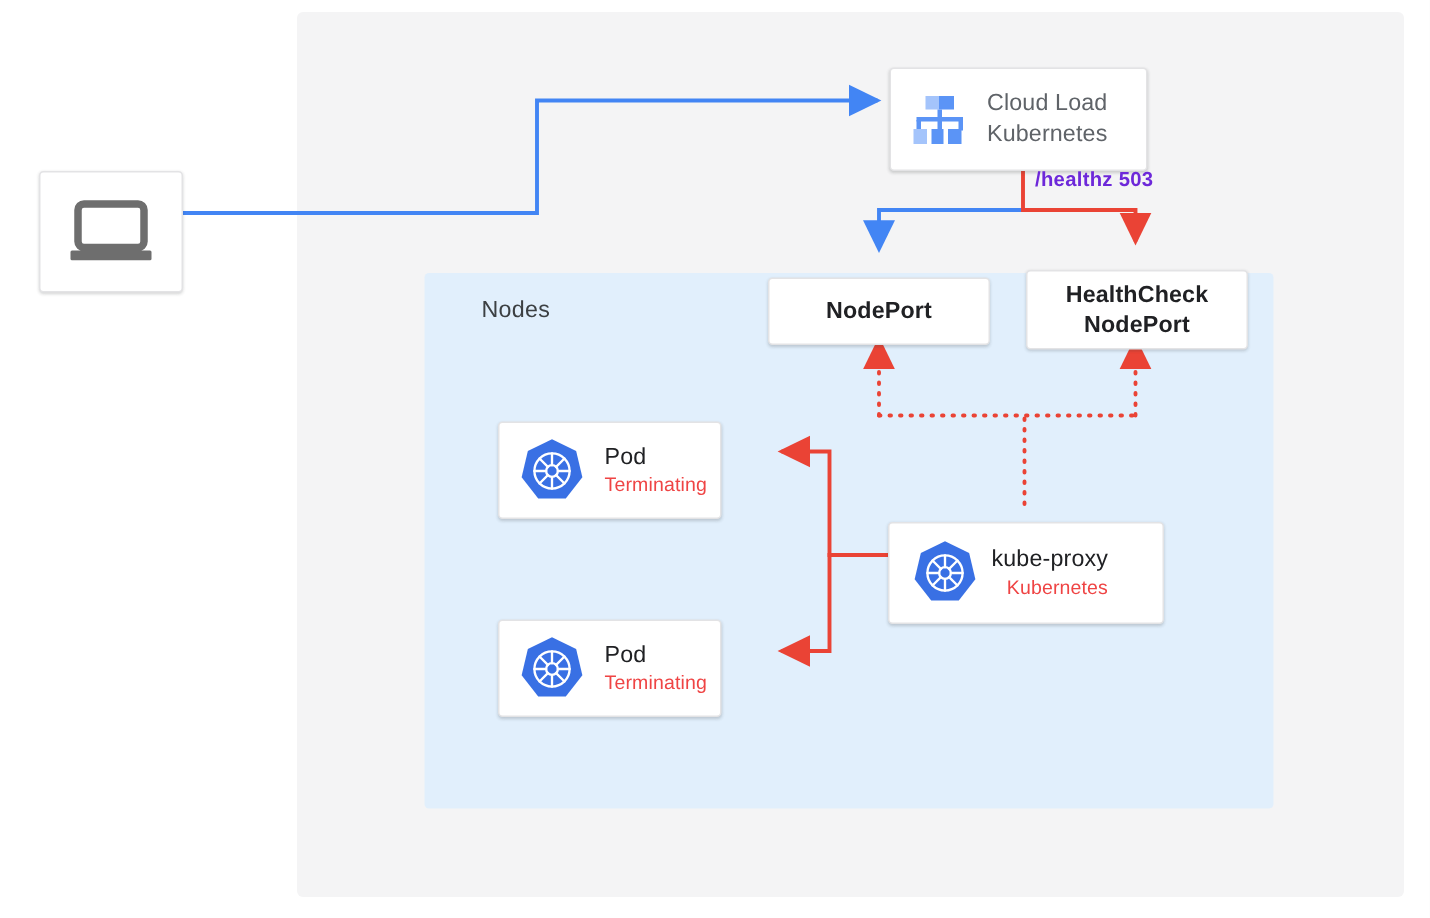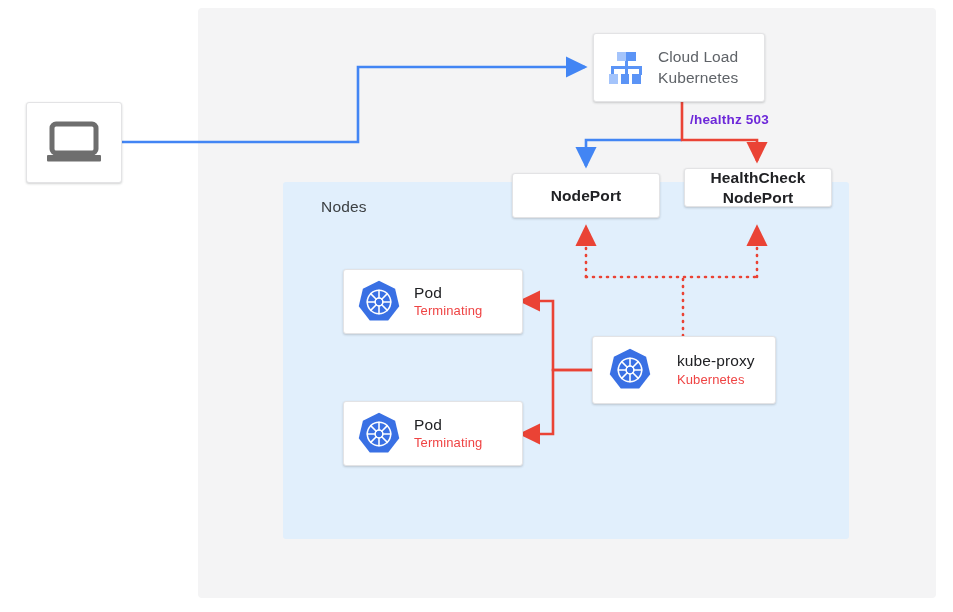--- a/index.html
+++ b/index.html
@@ -49,20 +49,21 @@
   
   .card {
     position: absolute;
     background: #ffffff;
     border: 1px solid #e3e3e5;
     border-radius: 3px;
     box-shadow: 0 1px 2px rgba(60,64,67,.18), 0 1px 3px rgba(60,64,67,.06);
     box-sizing: border-box;
     display: flex;
     align-items: center;
+    margin-top: 12px;
   }
   
   .laptop-card {
     left: 26px; top: 102px; width: 96px; height: 81px;
     justify-content: center;
   }
   .laptop-icon { display:block; }
   
   .clb-card {
     left: 593px; top: 33px; width: 172px; height: 69px;
@@ -74,42 +75,42 @@
     color: #5f6368;
     line-height: 1.35;
     letter-spacing: .1px;
   }
   
   .np-card {
     left: 512px; top: 173px; width: 148px; height: 45px;
     justify-content: center;
   }
   .hcnp-card {
-    left: 684px; top: 168px; width: 148px; height: 39px;
+    left: 684px; top: 168px; width: 148px; height: 53px;
     justify-content: center;
   }
   .np-text {
     font-size: 15.5px;
     font-weight: bold;
     color: #202124;
     text-align: center;
     line-height: 1.25;
     letter-spacing: .1px;
   }
   
   .pod-card {
-    left: 343px; width: 180px; height: 65px;
+    left: 332px; width: 149px; height: 65px;
     padding-left: 12px; gap: 12px;
   }
   .pod-1 { top: 269px; }
   .pod-2 { top: 401px; }
   
   .kp-card {
     left: 592px; top: 336px; width: 184px; height: 68px;
-    padding-left: 14px; gap: 24px;
+    padding-left: 14px; gap: 8px; text-align: right;
   }
   .node-title {
     font-size: 15.5px;
     color: #202124;
     line-height: 1.3;
     letter-spacing: .1px;
   }
   .node-sub {
     font-size: 13px;
     color: #ef4444;

